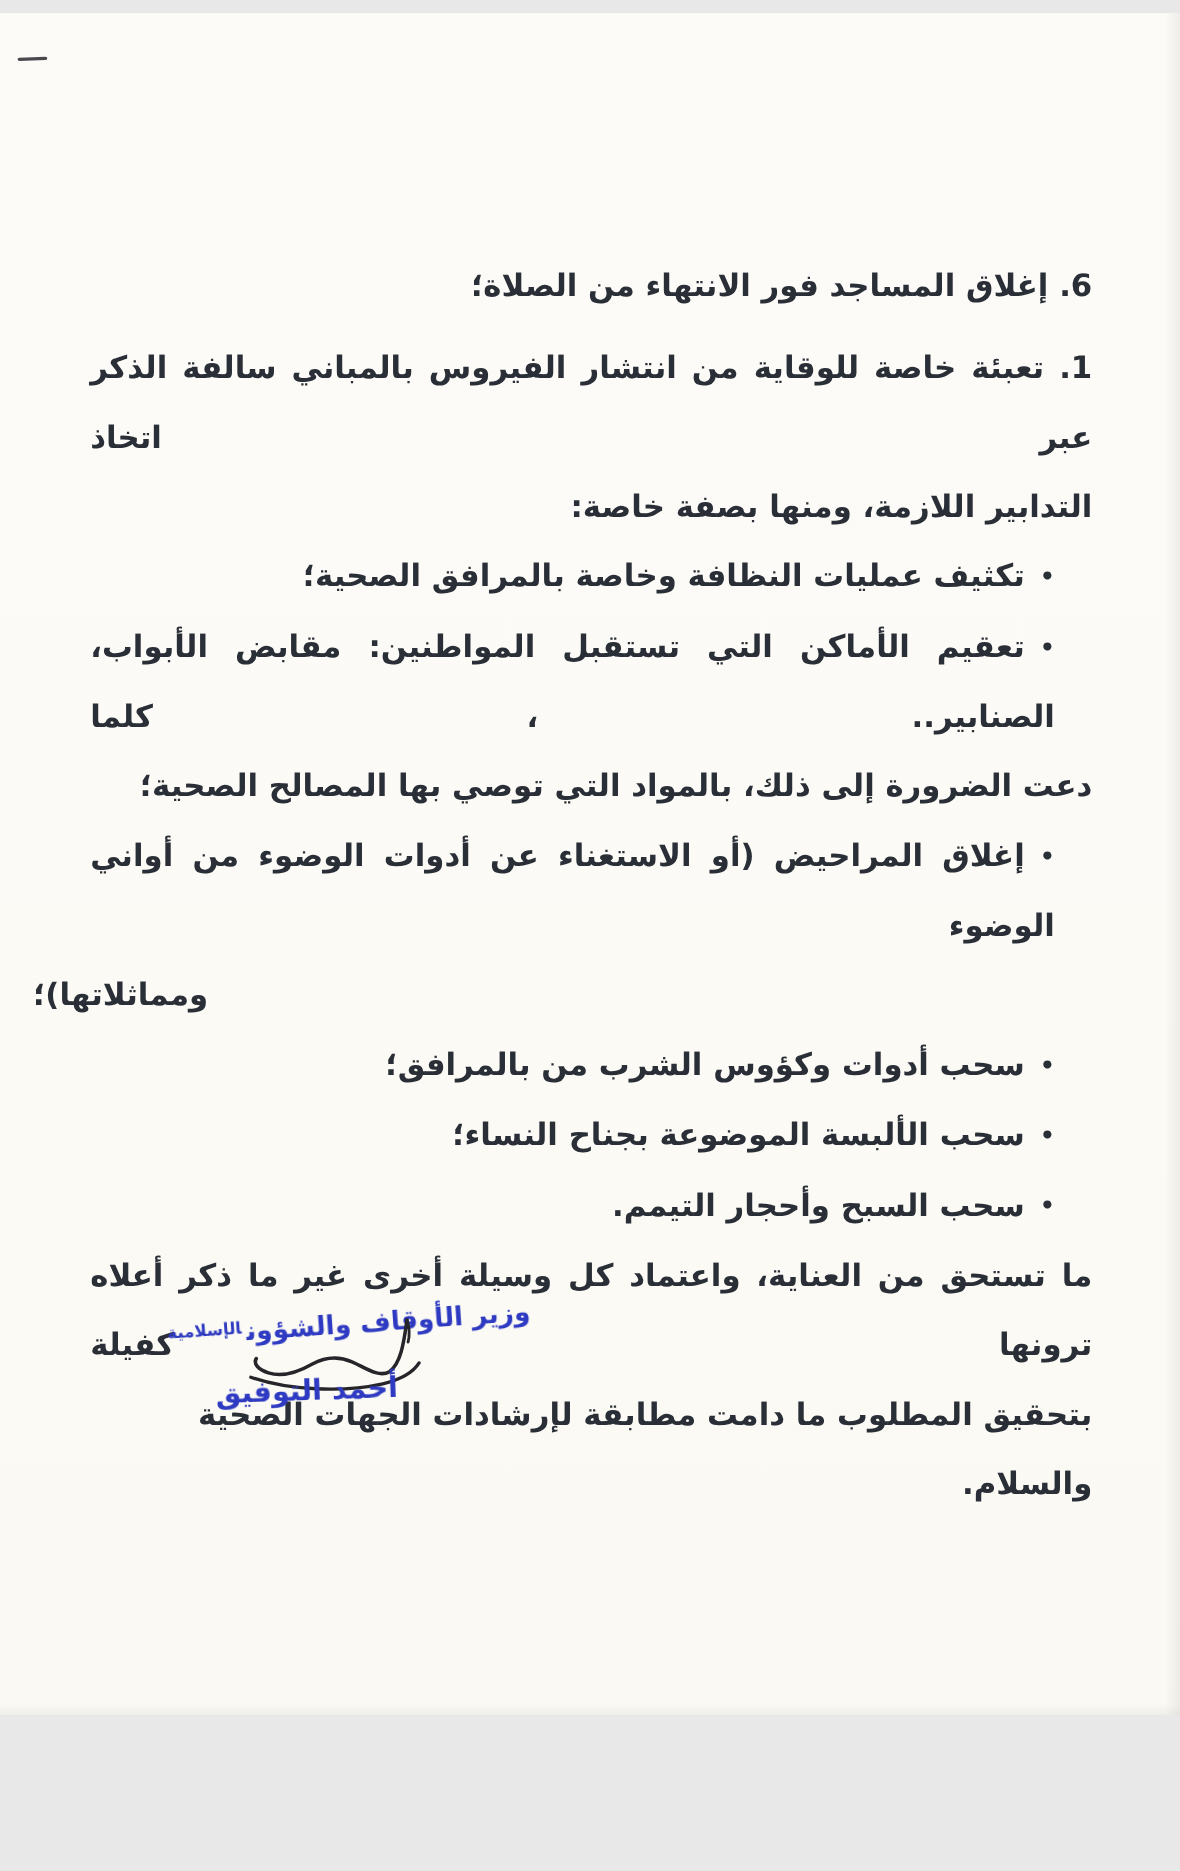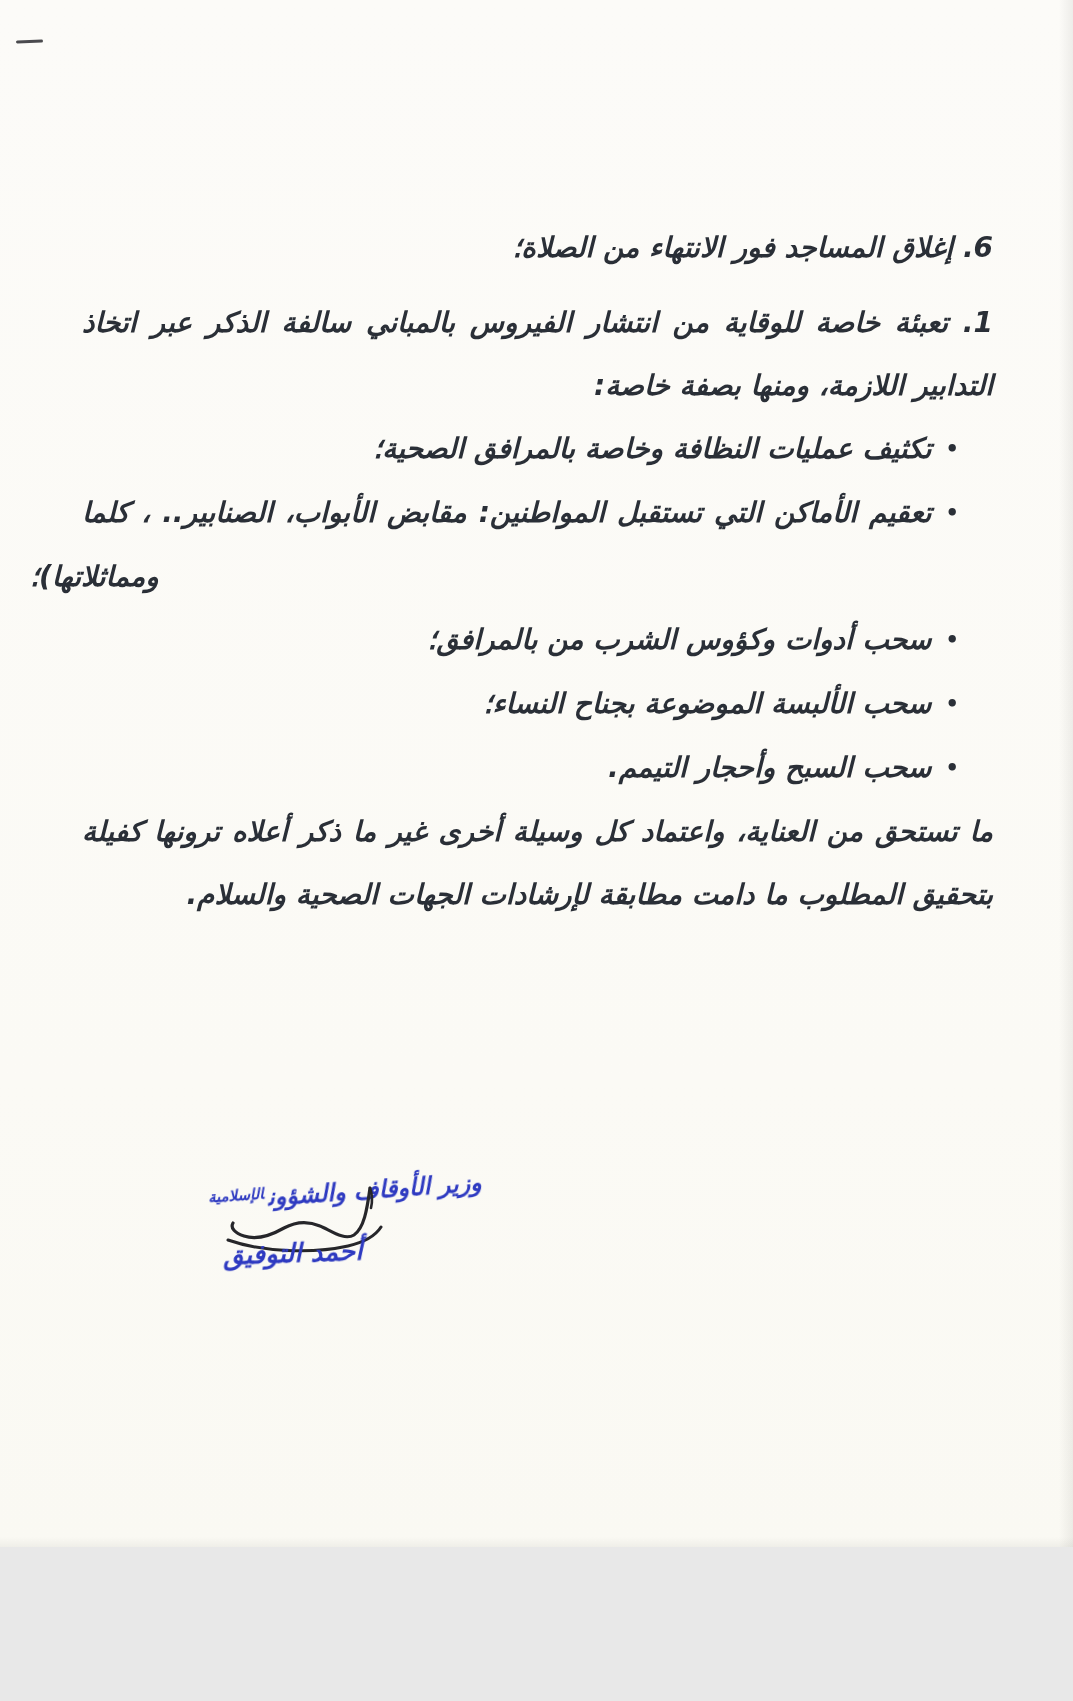--- a/index.html
+++ b/index.html
@@ -1,24 +1,23 @@
 <!DOCTYPE html>
 <html><head>
 <meta charset="utf-8">
 <style>
   html, body { margin: 0; padding: 0; background: #e8e8e8; }
   .page {
     position: relative;
     width: 1073px;
     height: 1547px;
-    margin: 0 auto;
+    margin: 12px auto;
     background: linear-gradient(180deg, #fcfbf8 0%, #fbfaf5 70%, #faf9f3 100%);
     overflow: hidden;
     font-family: "DejaVu Sans", sans-serif;
-    font-style: italic;
   }
   .scan-edge-right {
     position: absolute; top: 0; right: 0; bottom: 0; width: 14px;
     background: linear-gradient(to left, rgba(110,110,105,0.10), rgba(110,110,105,0));
   }
   .scan-edge-bottom {
     position: absolute; left: 0; right: 0; bottom: 0; height: 10px;
     background: linear-gradient(to top, rgba(110,110,105,0.08), rgba(110,110,105,0));
   }
   .corner-mark {
@@ -76,21 +75,23 @@
   <div class="scan-edge-bottom"></div>
 
   <main class="content" dir="rtl">
     <p class="line">6. إغلاق المساجد فور الانتهاء من الصلاة؛</p>
     <p class="line justify gap-lg">1. تعبئة خاصة للوقاية من انتشار الفيروس بالمباني سالفة الذكر عبر اتخاذ</p>
     <p class="line">التدابير اللازمة، ومنها بصفة خاصة:</p>
 
     <p class="line bullet"><span class="dot">•</span><span>تكثيف عمليات النظافة وخاصة بالمرافق الصحية؛</span></p>
 
     <p class="line bullet justify"><span class="dot">•</span><span>تعقيم الأماكن التي تستقبل المواطنين: مقابض الأبواب، الصنابير.. ، كلما</span></p>
+    <p class="line">دعت الضرورة إلى ذلك، بالمواد التي توصي بها المصالح الصحية؛</p>
 
+    <p class="line bullet justify"><span class="dot">•</span><span>إغلاق المراحيض (أو الاستغناء عن أدوات الوضوء من أواني الوضوء</span></p>
     <p class="line outdent-left">ومماثلاتها)؛</p>
 
     <p class="line bullet"><span class="dot">•</span><span>سحب أدوات وكؤوس الشرب من بالمرافق؛</span></p>
     <p class="line bullet"><span class="dot">•</span><span>سحب الألبسة الموضوعة بجناح النساء؛</span></p>
     <p class="line bullet"><span class="dot">•</span><span>سحب السبح وأحجار التيمم.</span></p>
 
     <p class="line justify">ما تستحق من العناية، واعتماد كل وسيلة أخرى غير ما ذكر أعلاه ترونها كفيلة</p>
     <p class="line">بتحقيق المطلوب ما دامت مطابقة لإرشادات الجهات الصحية والسلام.</p>
   </main>
 

